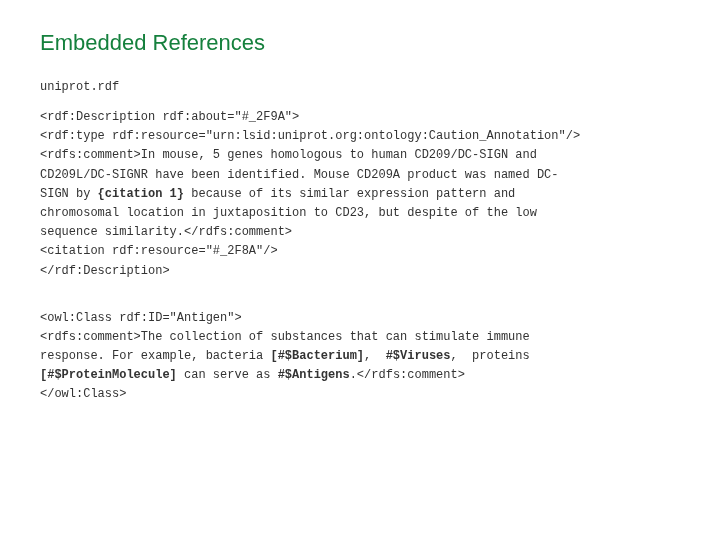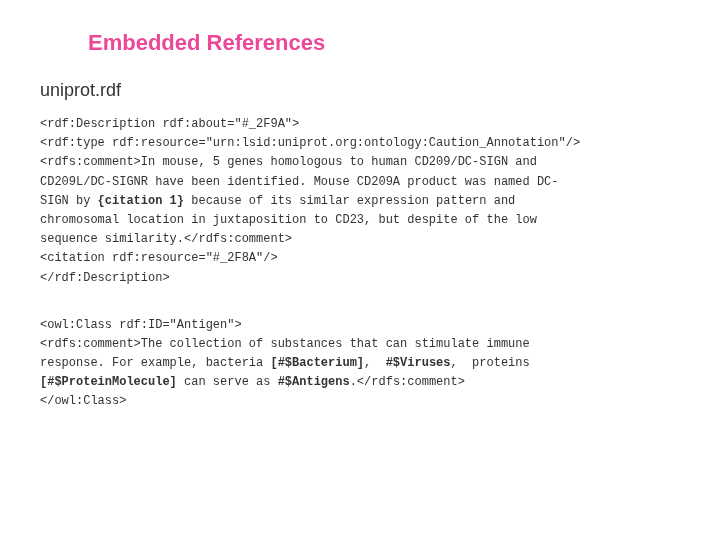--- a/index.html
+++ b/index.html
@@ -11,31 +11,31 @@
     body {
       background-color: #ffffff;
       font-family: Arial, Helvetica, sans-serif;
       padding: 30px 40px;
       width: 720px;
       min-height: 540px;
     }
 
     .page-title {
       font-size: 22px;
-      font-weight: bold;
-      color: #ec4899;
+      font-weight: normal;
+      color: #15803d;
       margin-bottom: 24px;
-      margin-left: 48px;
     }
 
     .section-title {
-      font-size: 18px;
+      font-size: 12px;
       font-weight: normal;
       color: #333333;
       margin-bottom: 14px;
+      font-family: Liberation Mono, monospace;
     }
 
     .code-block {
       font-family: 'Courier New', Courier, monospace;
       font-size: 12px;
       line-height: 1.6;
       color: #333333;
       margin-bottom: 28px;
       white-space: pre-wrap;
       word-wrap: break-word;

